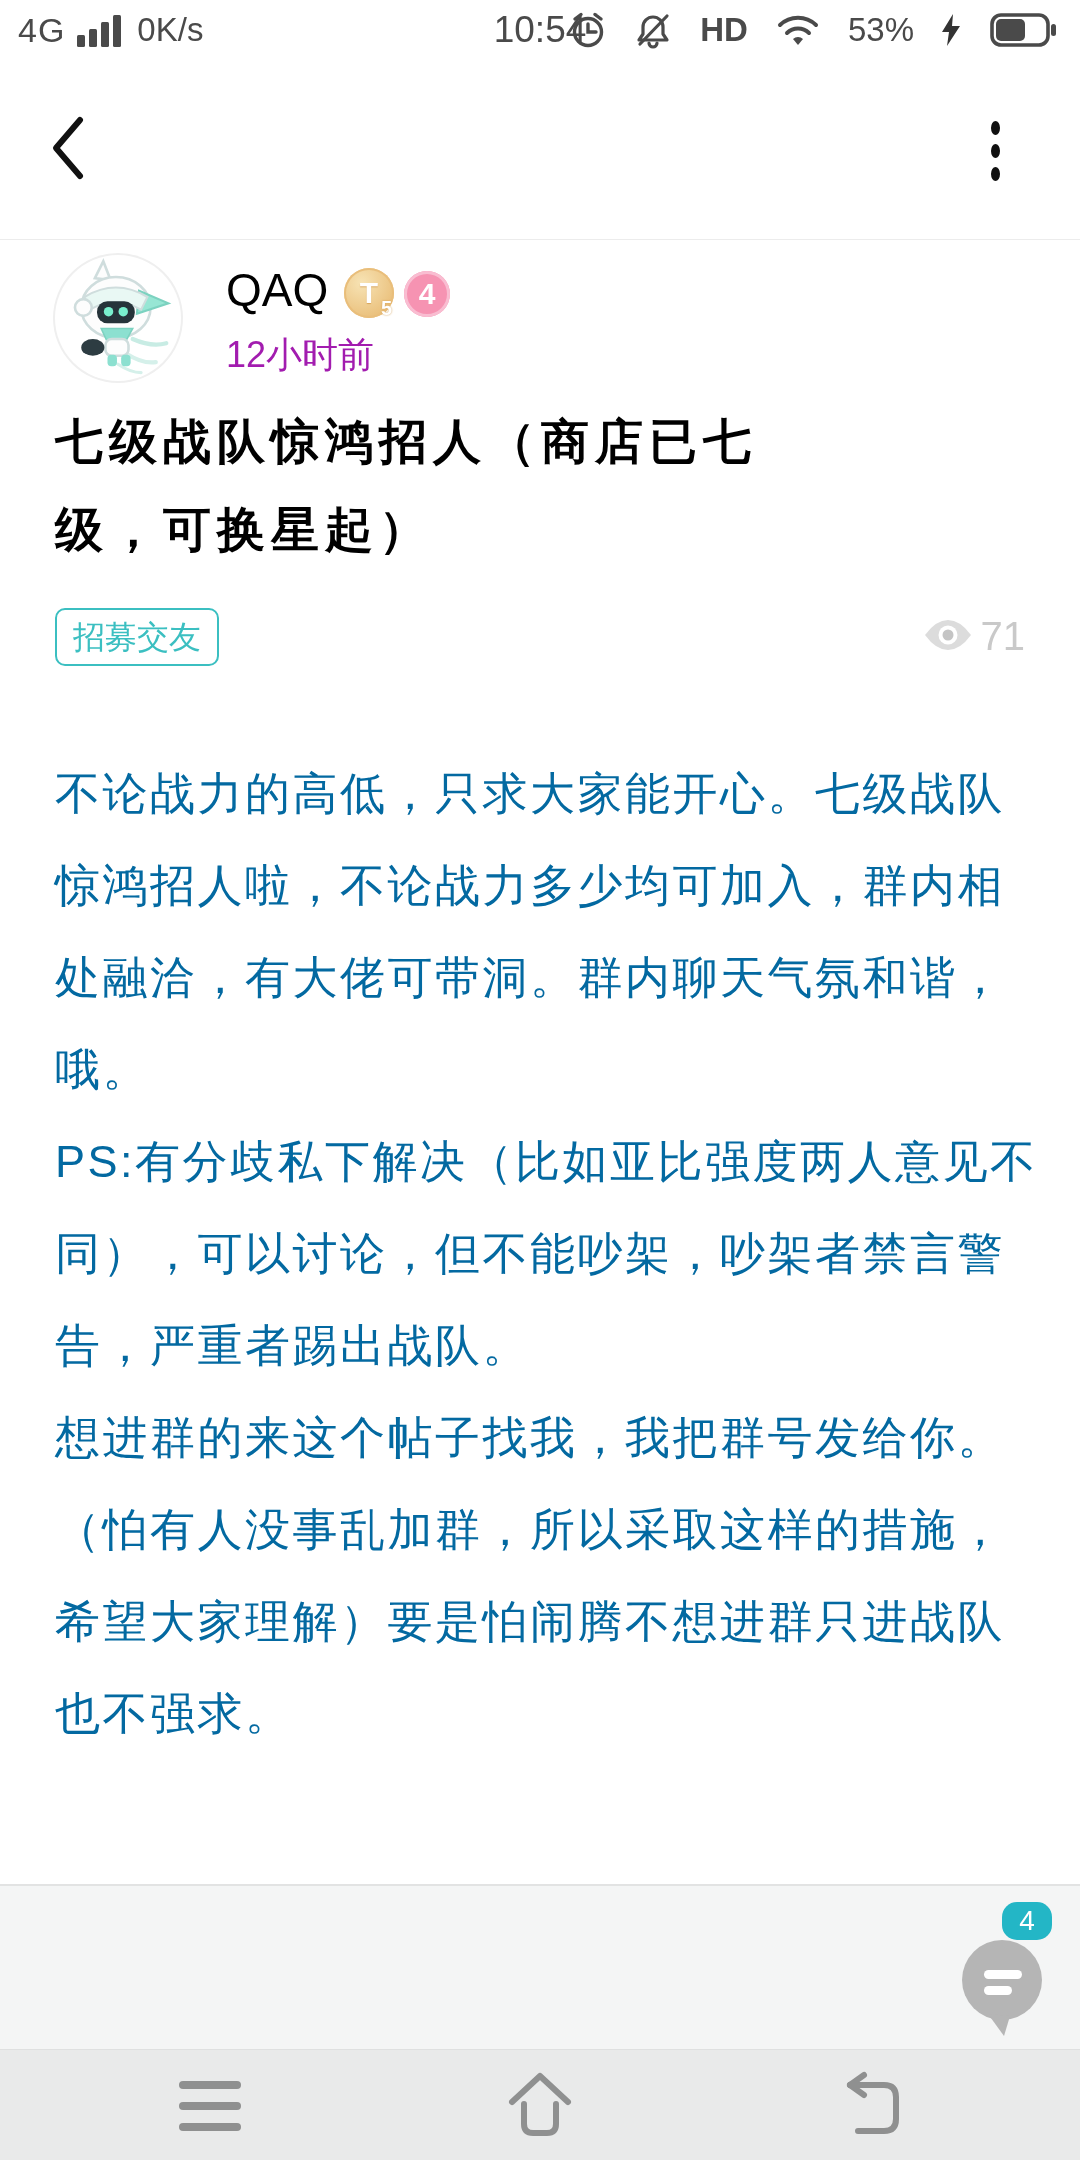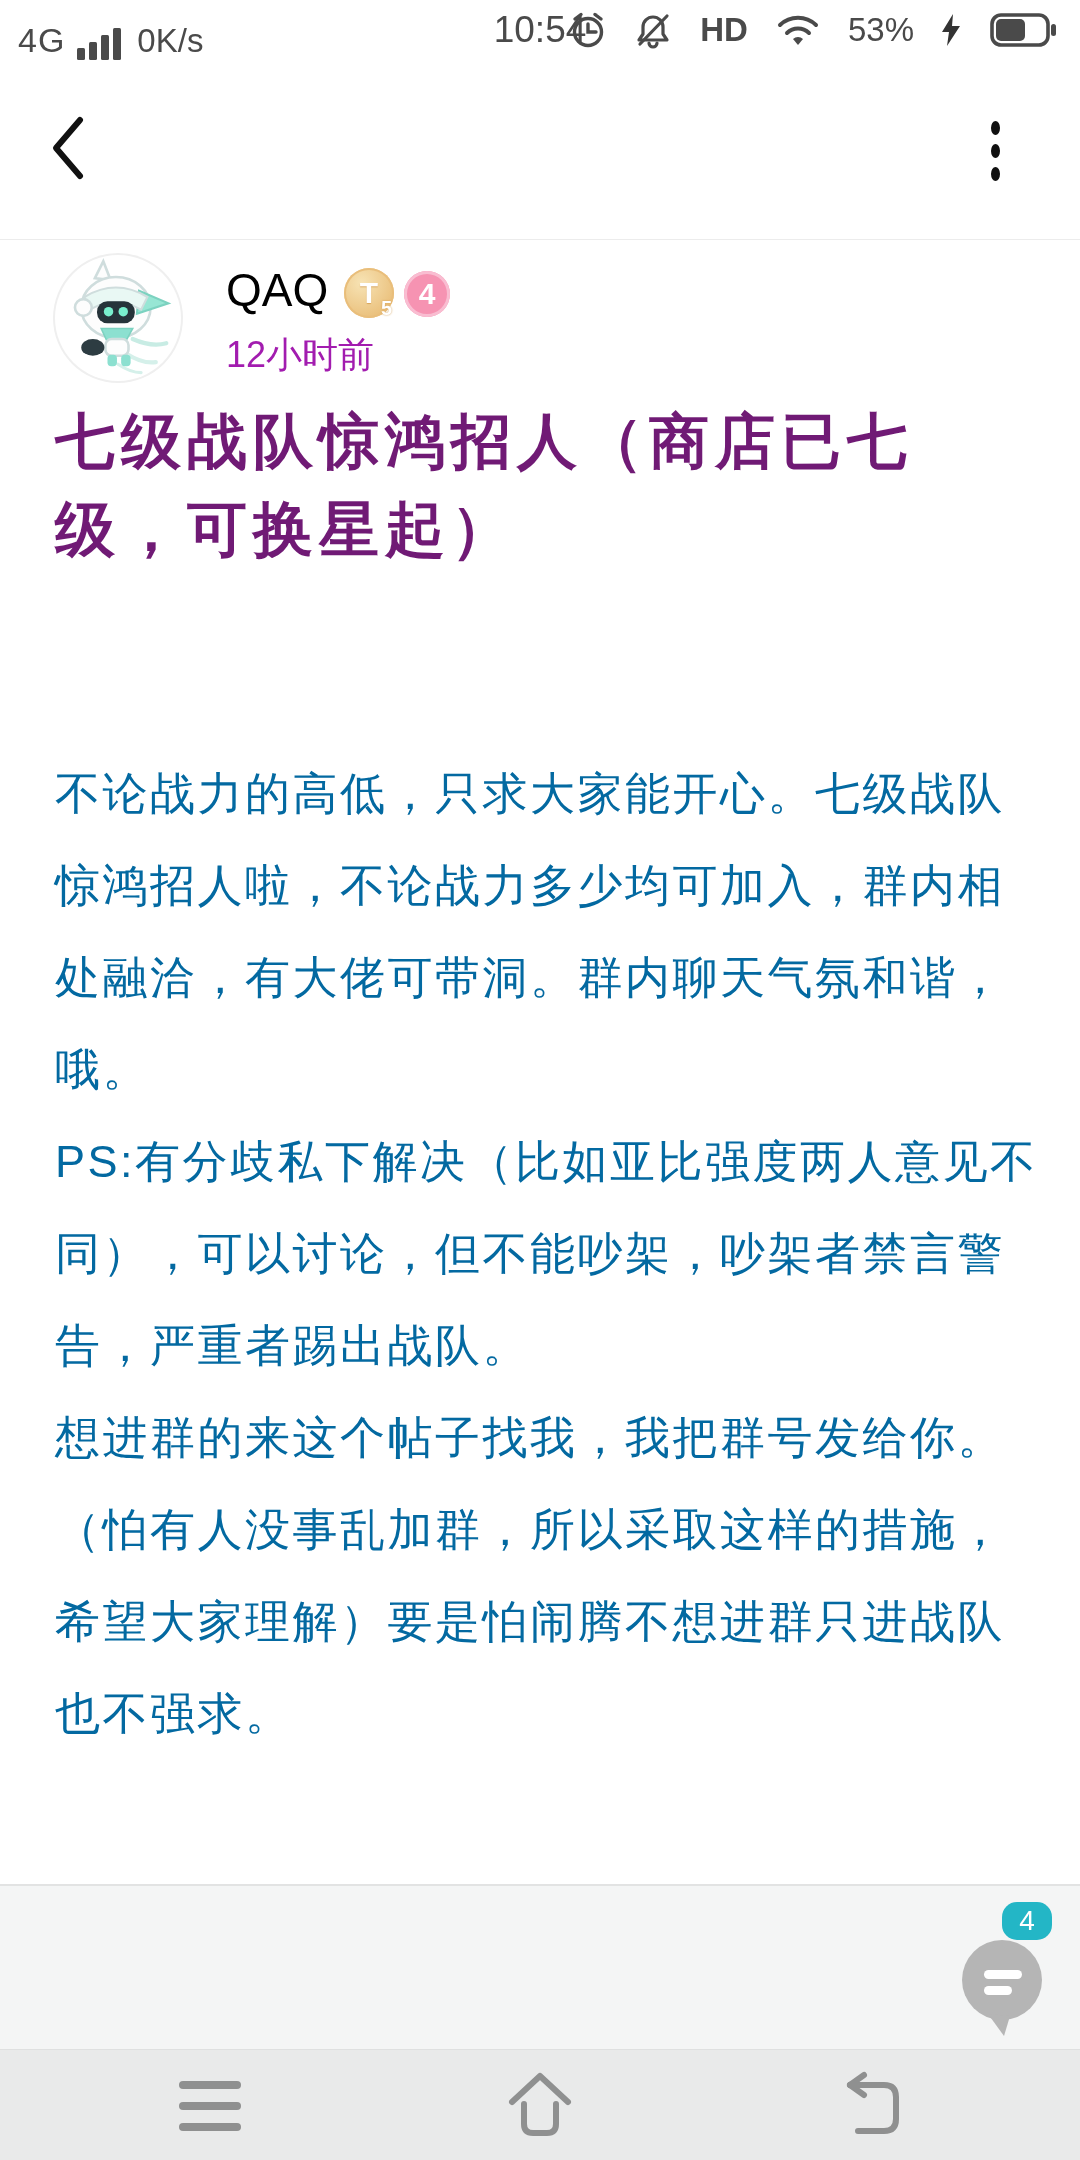--- a/index.html
+++ b/index.html
@@ -4,21 +4,21 @@
 <style>
   html,body{margin:0;padding:0;background:#fff;}
   *{box-sizing:border-box;}
   .frame{
     position:relative;width:1080px;height:2160px;overflow:hidden;background:#fff;
     font-family:"Liberation Sans","DejaVu Sans",sans-serif;
   }
 
   
   .statusbar{position:absolute;top:0;left:0;width:1080px;height:60px;display:flex;align-items:center;color:#4a4a4a;}
-  .sb-left{position:absolute;left:18px;top:0;height:60px;display:flex;align-items:flex-end;gap:10px;}
+  .sb-left{position:absolute;left:18px;top:0;height:60px;display:flex;align-items:center;gap:10px;}
   .sb-net{font-size:34px;font-weight:500;letter-spacing:1px;}
   .sb-speed{font-size:33px;font-weight:400;}
   .sb-time{position:absolute;left:50%;transform:translateX(-50%);top:0;height:60px;display:flex;align-items:center;font-size:37px;font-weight:500;}
   .sb-right{position:absolute;right:22px;top:0;height:60px;display:flex;align-items:center;gap:28px;}
   .sb-hd{font-size:33px;font-weight:600;}
   .sb-batt-pct{font-size:33px;font-weight:500;}
   .sb-icon{display:flex;align-items:center;}
 
   
   .header{position:absolute;top:60px;left:0;width:1080px;height:180px;background:#fff;border-bottom:1px solid #ececec;}
@@ -34,21 +34,21 @@
   .avatar{position:absolute;left:55px;top:15px;width:126px;height:126px;border-radius:50%;overflow:hidden;background:#fff;box-shadow:0 0 0 2px #efefef;}
   .author-name{position:absolute;left:226px;top:22px;font-size:46px;font-weight:500;color:#000000;line-height:56px;}
   .badge-coin{position:absolute;left:344px;top:28px;width:50px;height:50px;border-radius:50%;
     background:radial-gradient(circle at 35% 30%,#f7e3b4,#eac07c 75%);box-shadow:inset 0 0 0 2px #e9be7b;}
   .coin-letter{position:absolute;left:0;top:1px;width:50px;text-align:center;font-style:normal;font-weight:700;font-size:30px;line-height:48px;color:#fff;text-shadow:0 1px 1px #d8a55c;}
   .coin-sub{position:absolute;right:2px;bottom:-2px;font-style:normal;font-weight:700;font-size:20px;color:#fff;text-shadow:0 0 2px #cf9c52;}
   .badge-level{position:absolute;left:404px;top:31px;width:46px;height:46px;border-radius:50%;background:#f693b2;
     box-shadow:inset 0 0 0 3px #f9bdd1;color:#fff;font-weight:700;font-size:30px;display:flex;align-items:center;justify-content:center;}
   .post-time{position:absolute;left:226px;top:92px;font-size:36px;color:#a21caf;line-height:46px;}
 
-  .post-title{position:absolute;left:55px;top:158px;width:980px;color:#701a75;font-size:60px;font-weight:700;letter-spacing:6px;line-height:88px;}
+  .post-title{position:absolute;left:55px;top:158px;width:980px;color:#000000;font-size:48px;font-weight:700;letter-spacing:6px;line-height:88px;}
   .post-title div{white-space:nowrap;}
 
   .tag-row{position:absolute;left:55px;top:368px;width:970px;height:62px;}
   .tag-chip{position:absolute;left:0;top:0;display:inline-block;padding:8px 16px;border:2px solid #3bbfc1;border-radius:10px;
     color:#3bbfc1;font-size:32px;line-height:38px;cursor:pointer;background:#fff;}
   .views{position:absolute;right:0;top:6px;display:flex;align-items:center;gap:8px;}
   .views-count{font-size:40px;color:#c9c9c9;}
 
   .post-body{position:absolute;left:55px;top:508px;width:975px;color:#0369a1;}
   .body-line{height:92px;line-height:92px;font-size:45px;letter-spacing:2.5px;white-space:nowrap;}
@@ -176,20 +176,33 @@
       <i class="coin-sub">5</i>
     </span>
     <span class="badge-level">4</span>
     <div class="post-time">12小时前</div>
 
     <div class="post-title">
       <div>七级战队惊鸿招人（商店已七</div>
       <div>级，可换星起）</div>
     </div>
 
+    <div class="tag-row">
+      <span class="tag-chip">招募交友</span>
+      <span class="views">
+        <span>
+          <svg width="50" height="36" viewBox="0 0 50 34">
+            <path d="M2 17 Q13 2 25 2 Q37 2 48 17 Q37 32 25 32 Q13 32 2 17 z" fill="#dcdcdc"></path>
+            <circle cx="25" cy="17" r="9.5" fill="#fff"></circle>
+            <circle cx="25" cy="17" r="5.5" fill="#c4c4c4"></circle>
+          </svg>
+        </span>
+        <span class="views-count">71</span>
+      </span>
+    </div>
 
     <div class="post-body">
       <div class="body-line">不论战力的高低，只求大家能开心。七级战队</div>
       <div class="body-line">惊鸿招人啦，不论战力多少均可加入，群内相</div>
       <div class="body-line">处融洽，有大佬可带洞。群内聊天气氛和谐，</div>
       <div class="body-line">哦。</div>
       <div class="body-line">PS:有分歧私下解决（比如亚比强度两人意见不</div>
       <div class="body-line">同），可以讨论，但不能吵架，吵架者禁言警</div>
       <div class="body-line">告，严重者踢出战队。</div>
       <div class="body-line">想进群的来这个帖子找我，我把群号发给你。</div>

